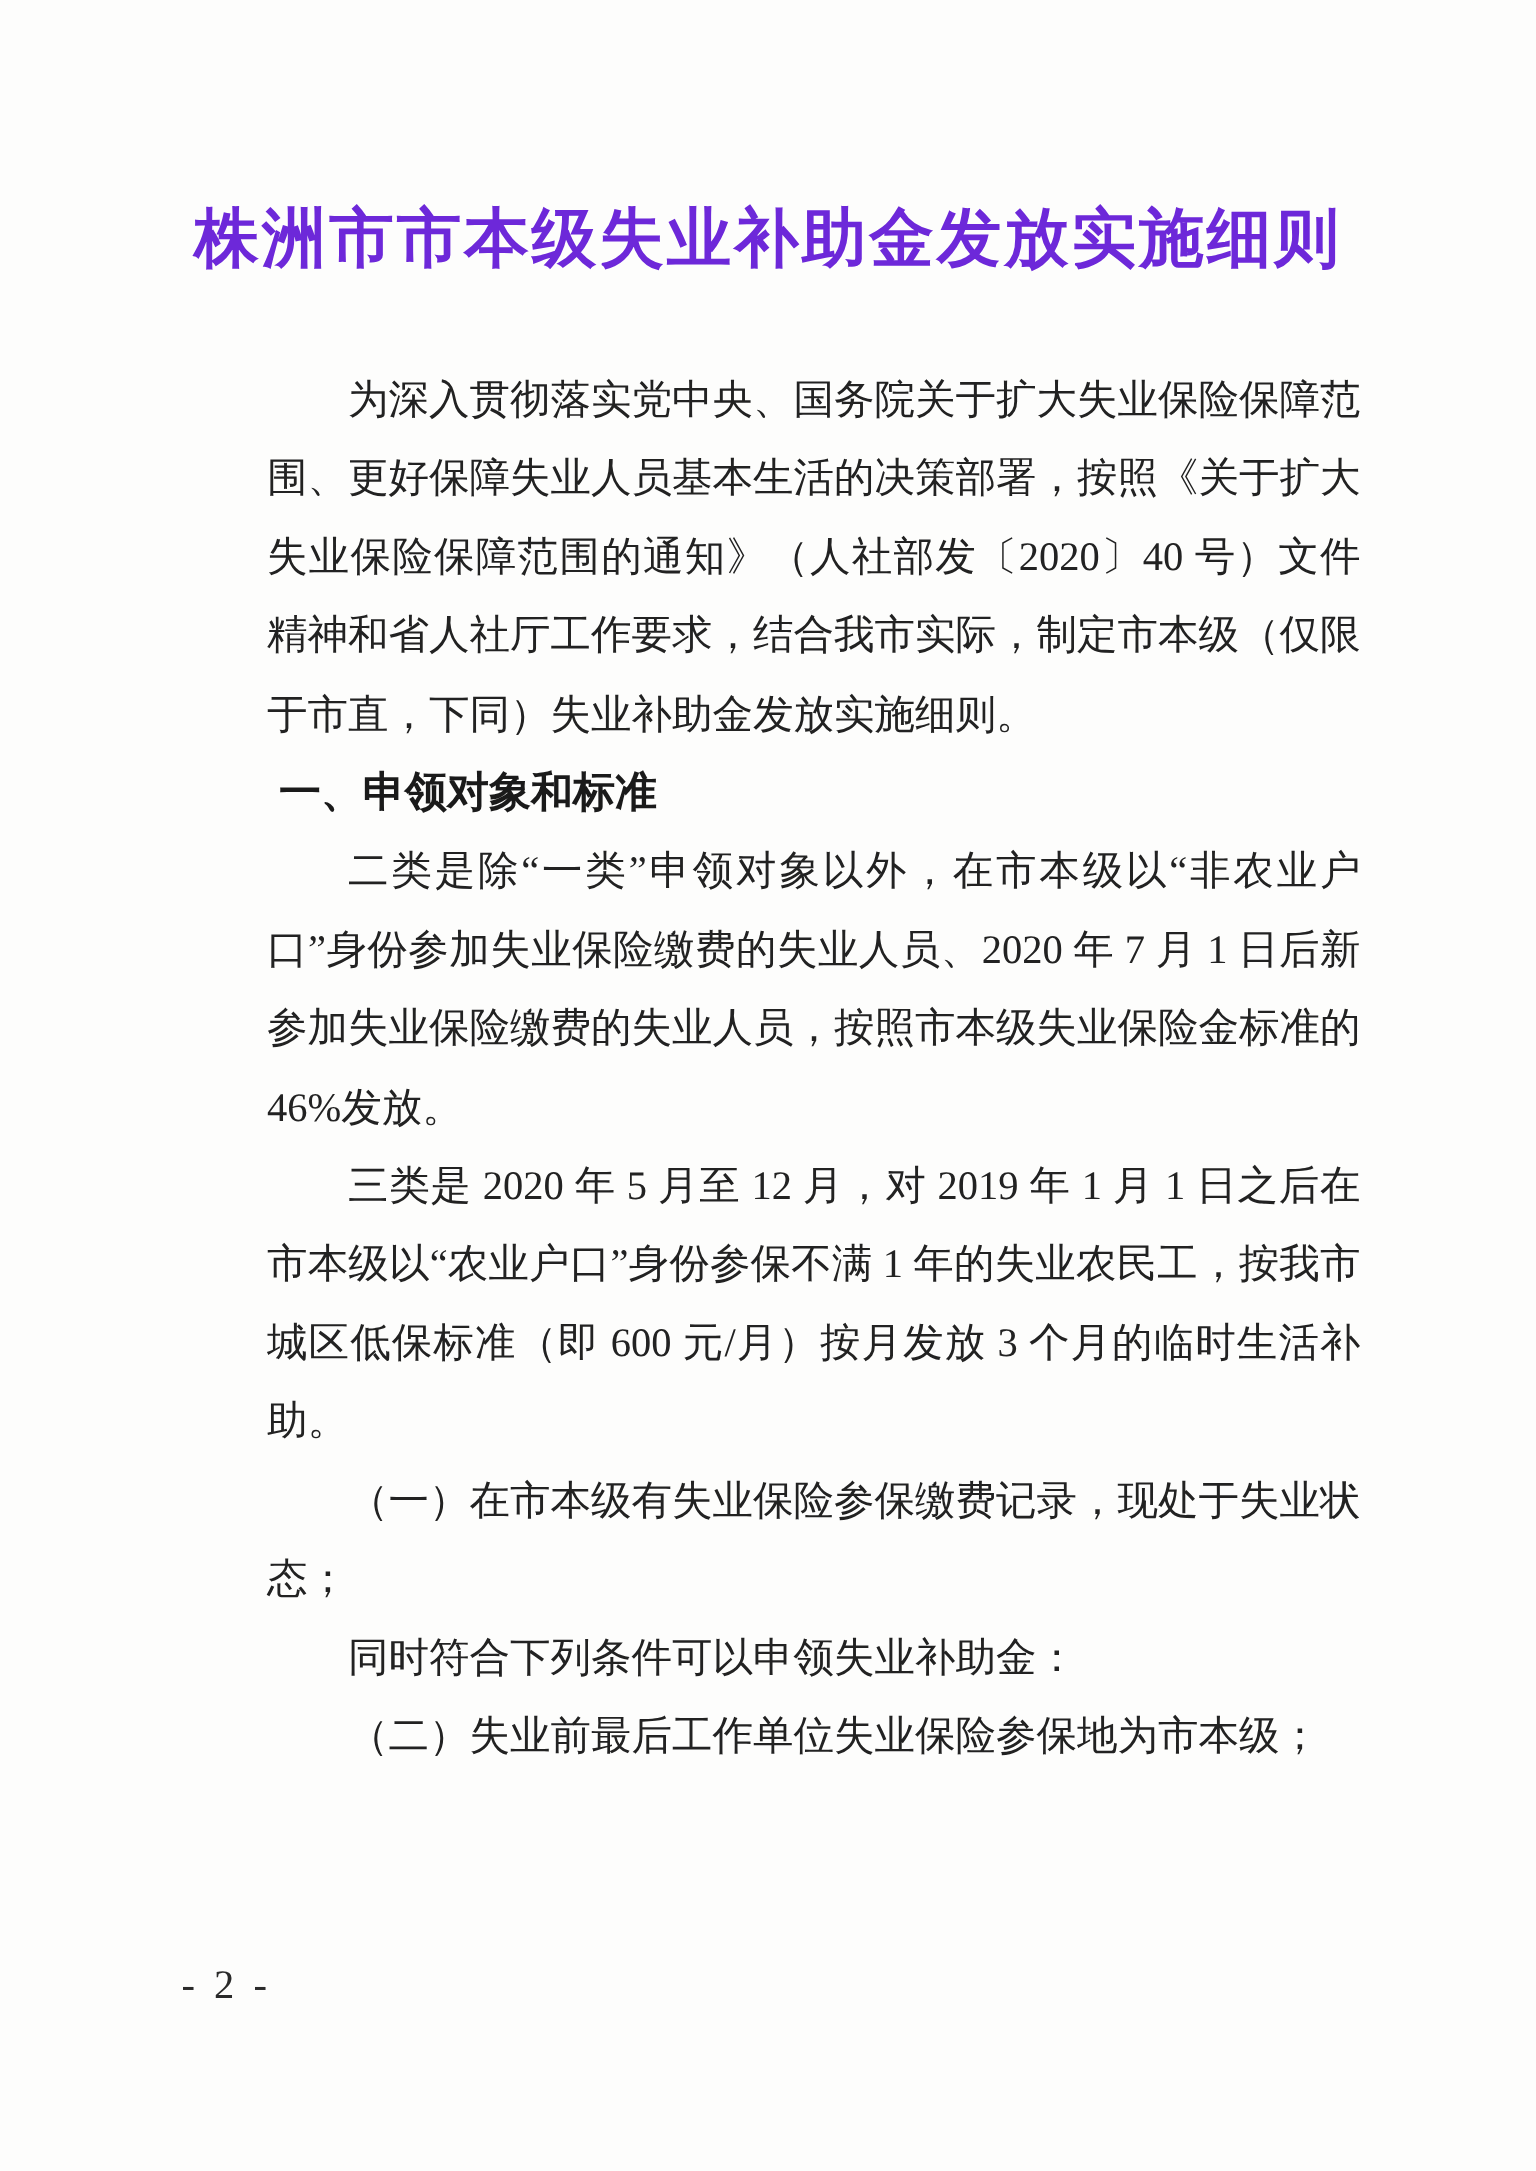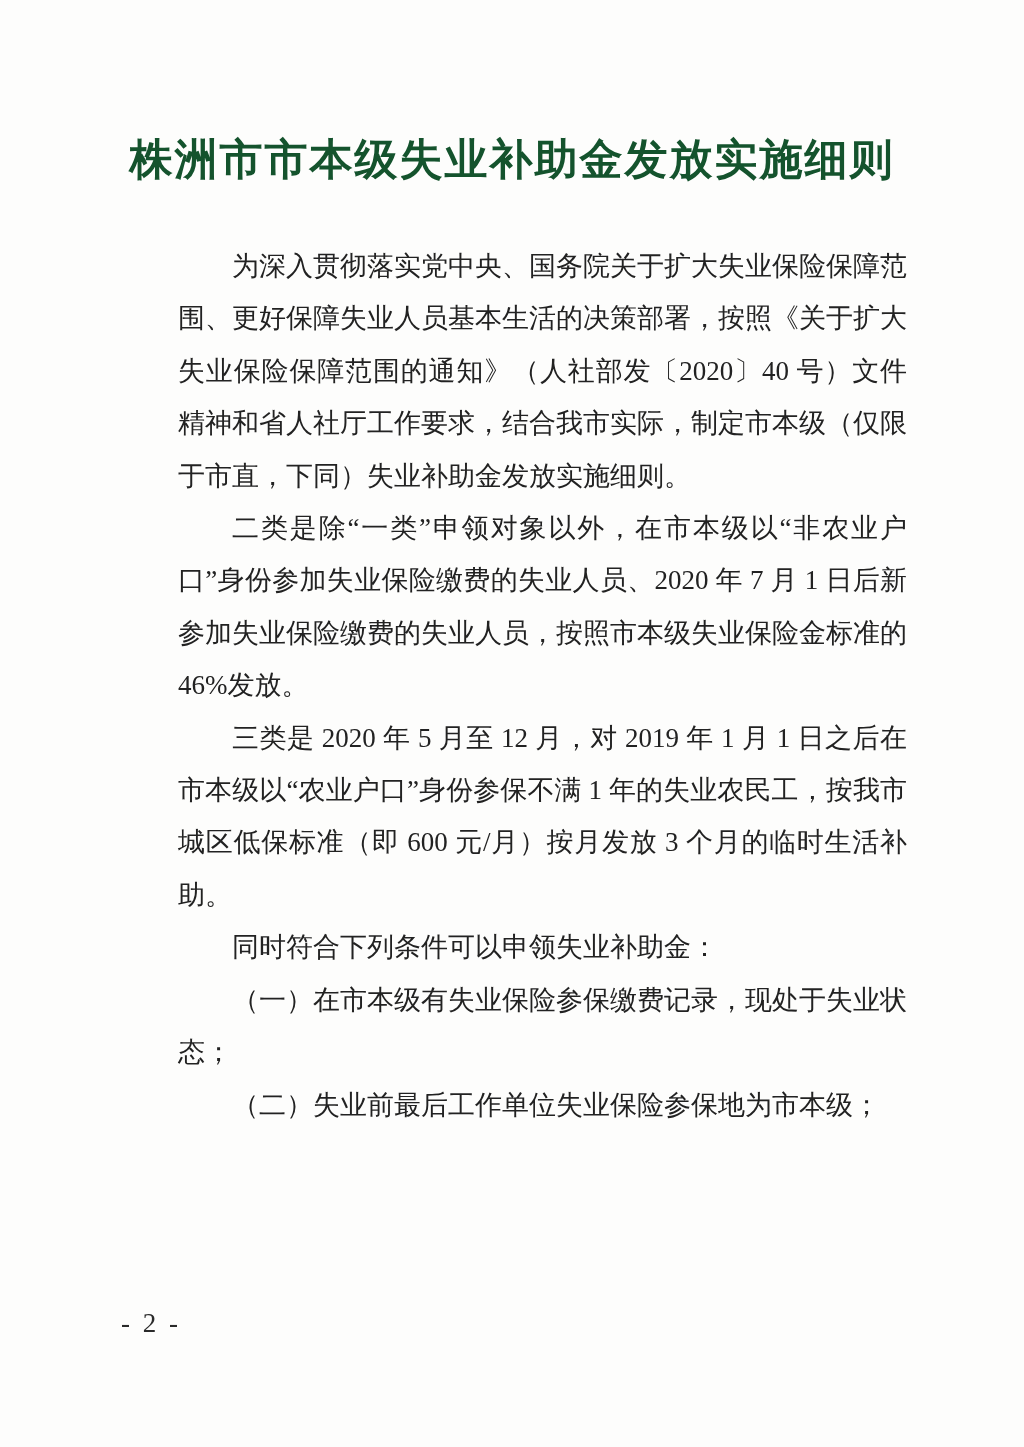--- a/index.html
+++ b/index.html
@@ -21,21 +21,21 @@
 
   
   .doc-title {
     margin-top: 130px;
     text-align: center;
     font-family: "Liberation Serif", "DejaVu Serif", serif;
     font-size: 43px;
     font-weight: bold;
     line-height: 60px;
     letter-spacing: 2px;
-    color: #14532d;
+    color: #6d28d9;
   }
 
   
   .doc-body {
     margin: 50px auto 0 130px;
     width: 777px;
     font-size: 27px;
     line-height: 52.4px;
     text-align: justify;
     color: #222222;
@@ -66,24 +66,25 @@
 </style>
 </head>
 <body>
 
 <div class="page">
 
   <h1 class="doc-title">株洲市市本级失业补助金发放实施细则</h1>
 
   <div class="doc-body">
       <div class="paragraph">为深入贯彻落实党中央、国务院关于扩大失业保险保障范围、更好保障失业人员基本生活的决策部署，按照《关于扩大失业保险保障范围的通知》（人社部发〔2020〕40 号）文件精神和省人社厅工作要求，结合我市实际，制定市本级（仅限于市直，下同）失业补助金发放实施细则。</div>
+      <div class="heading">一、申领对象和标准</div>
       <div class="paragraph">二类是除“一类”申领对象以外，在市本级以“非农业户口”身份参加失业保险缴费的失业人员、2020 年 7 月 1 日后新参加失业保险缴费的失业人员，按照市本级失业保险金标准的 46%发放。</div>
       <div class="paragraph">三类是 2020 年 5 月至 12 月，对 2019 年 1 月 1 日之后在市本级以“农业户口”身份参保不满 1 年的失业农民工，按我市城区低保标准（即 600 元/月）按月发放 3 个月的临时生活补助。</div>
+      <div class="paragraph">（一）在市本级有失业保险参保缴费记录，现处于失业状态；</div>
       <div class="paragraph">同时符合下列条件可以申领失业补助金：</div>
-      <div class="paragraph">（一）在市本级有失业保险参保缴费记录，现处于失业状态；</div>
       <div class="paragraph">（二）失业前最后工作单位失业保险参保地为市本级；</div>
     </div>
 
   <div class="doc-footer">
     <span>- 2 -</span>
   </div>
 
 </div>
 
 </body></html>

